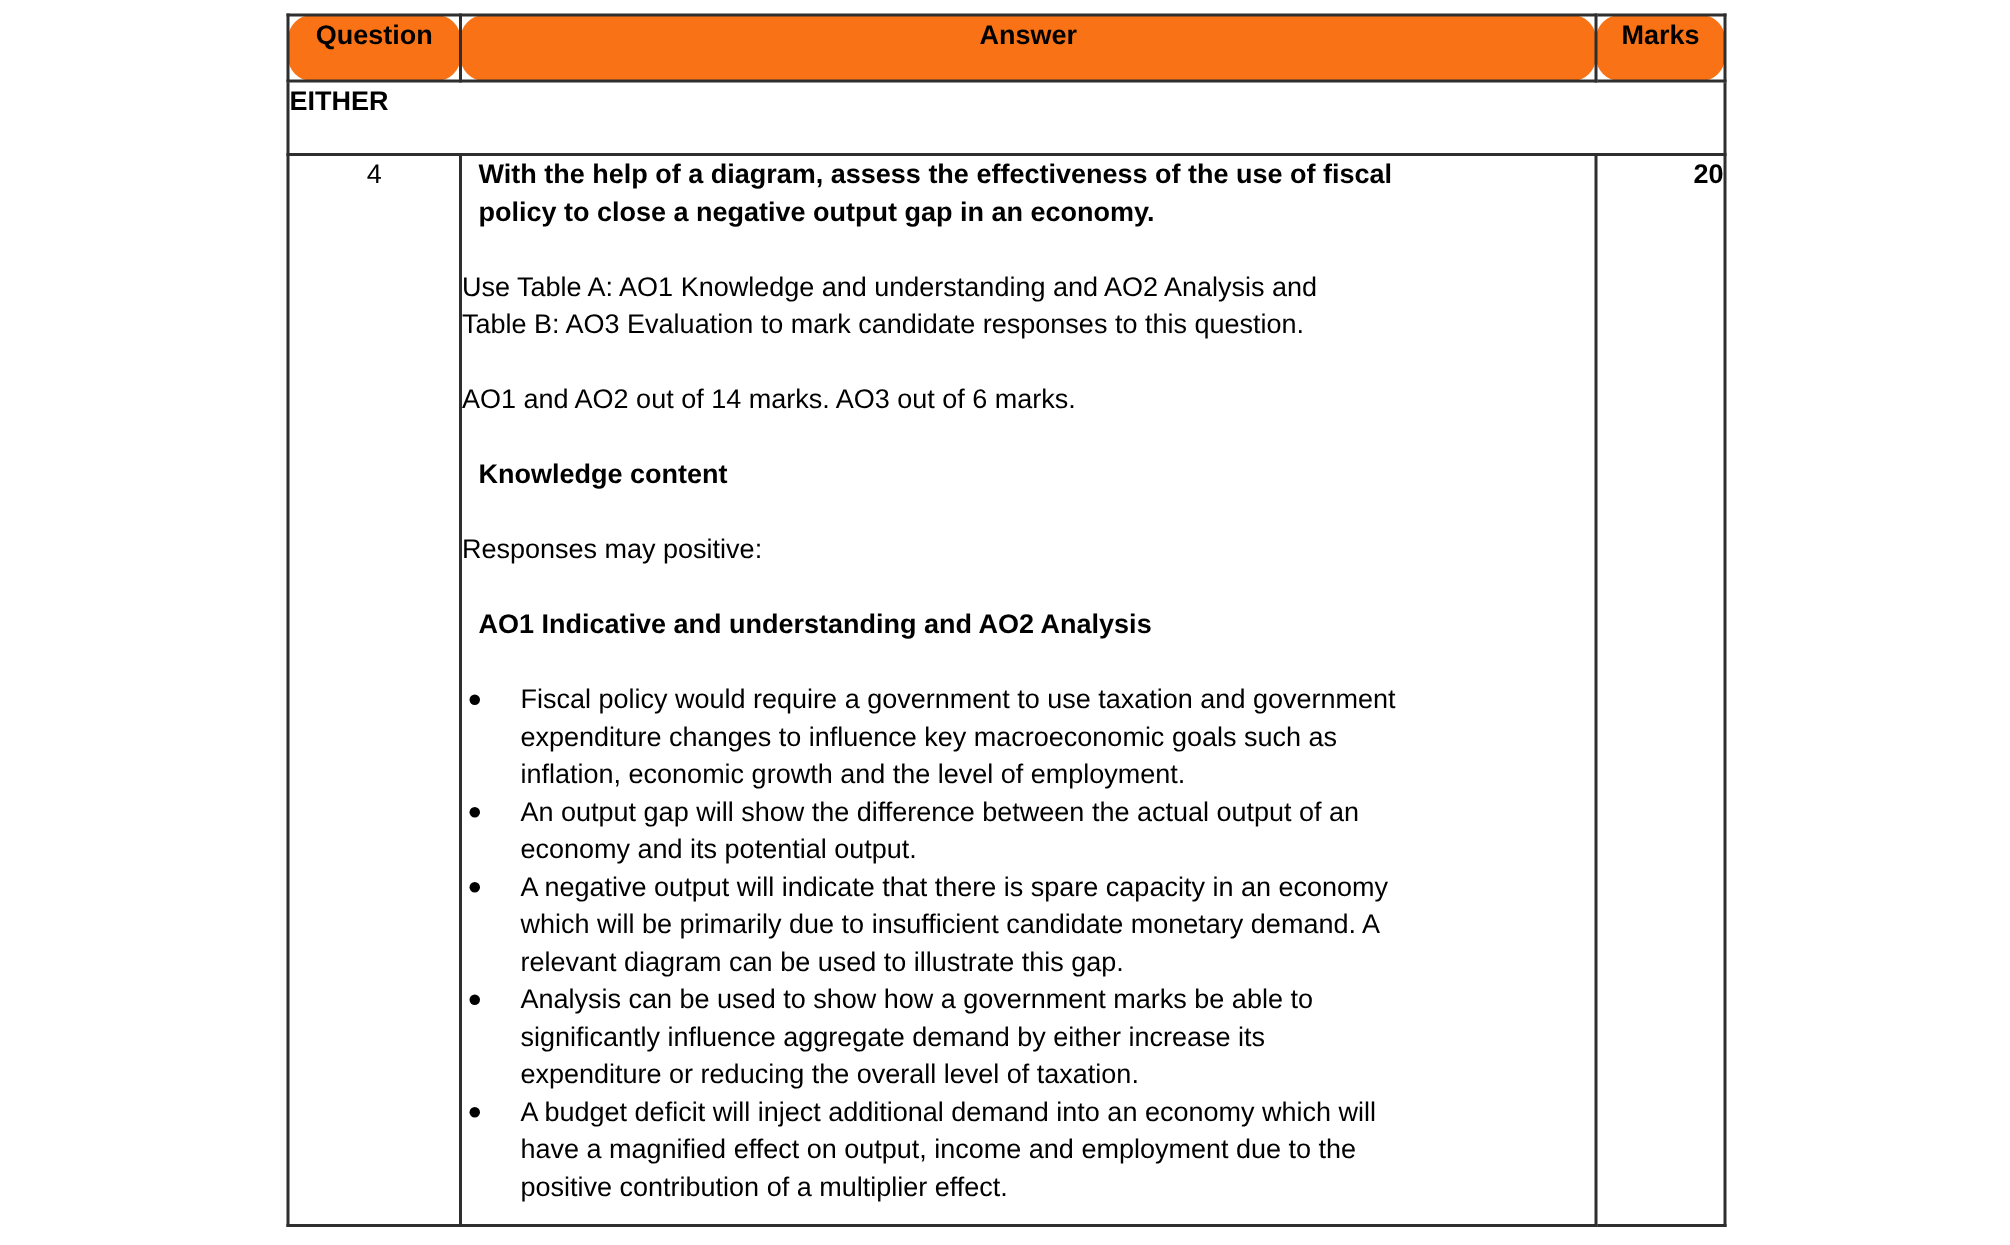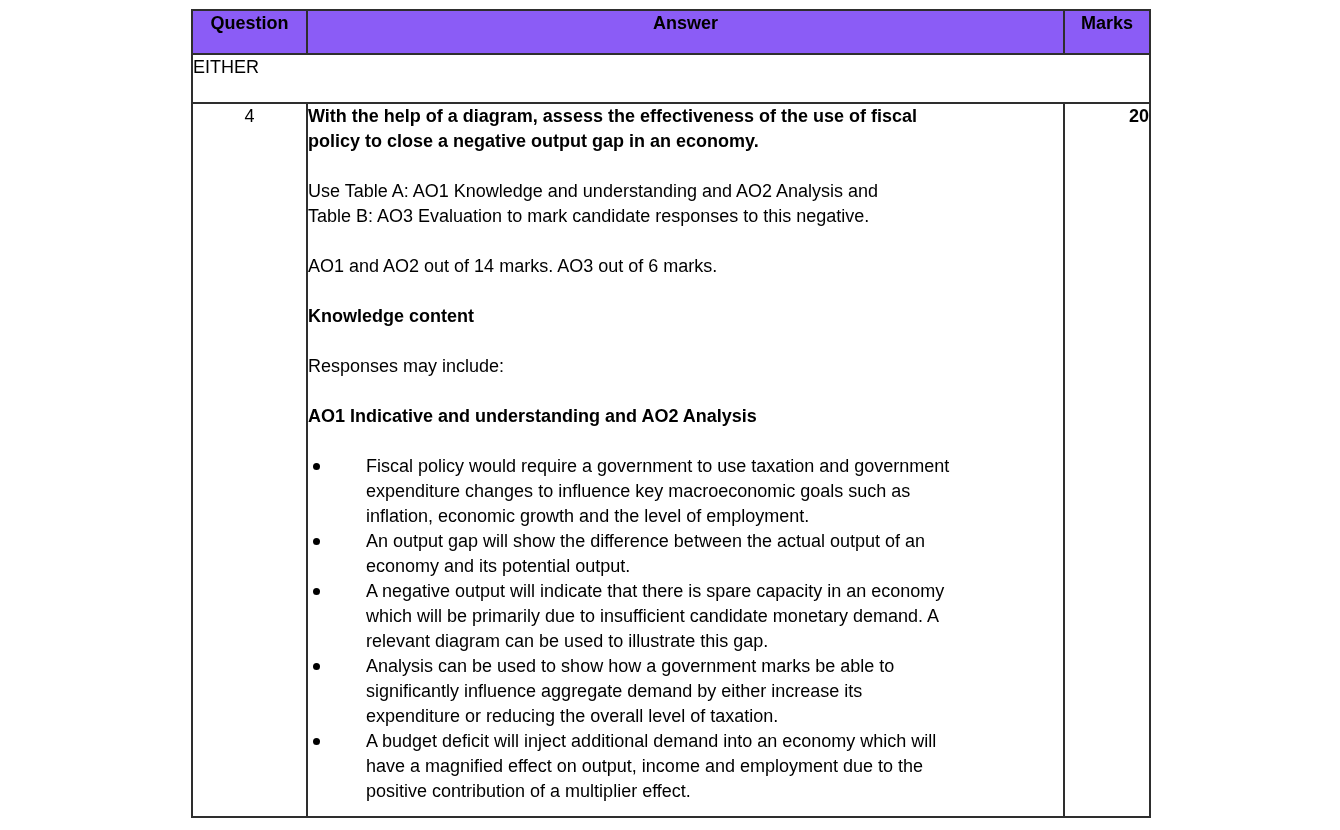--- a/index.html
+++ b/index.html
@@ -33,29 +33,30 @@
   table.mark-scheme th,
   table.mark-scheme td {
     border: 2px solid #2e2e2e;
     padding: 0;
     vertical-align: top;
   }
   table.mark-scheme { border: 2px solid #2e2e2e; border-top-color: #3a3a3a; }
 
   th.header-cell {
     height: 42px;
-    background: #8b5cf6;
+    background: #f97316;
     font-weight: bold;
     text-align: center;
     vertical-align: middle;
+    border-radius: 16px;
   }
 
   td.either-cell {
     height: 47px;
-    font-weight: normal;
+    font-weight: bold;
     vertical-align: middle;
     padding-left: 10px;
   }
 
   td.qnum-cell {
     text-align: center;
     padding-top: 13px;
     height: 712px;
   }
   td.answer-cell {
@@ -64,30 +65,30 @@
   td.marks-cell {
     text-align: right;
     font-weight: bold;
     padding: 13px 12px 0 0;
   }
 
   .answer-cell p {
     margin: 0 0 25px 0;
     white-space: pre-line;
   }
-  .answer-cell p.bold { font-weight: bold; }
+  .answer-cell p.bold { font-weight: bold; padding-left: 11px; }
 
   ul.bullets {
     margin: 0;
     padding: 0;
     list-style: none;
   }
   ul.bullets li {
     position: relative;
-    padding-left: 58px;
+    padding-left: 39px;
     white-space: pre-line;
   }
   ul.bullets li::before {
     content: "";
     position: absolute;
     left: 5px;
     top: 9px;
     width: 7px;
     height: 7px;
     border-radius: 50%;
@@ -114,24 +115,24 @@
     <tbody>
       <tr>
         <td class="either-cell" colspan="3">EITHER</td>
       </tr>
       <tr>
         <td class="qnum-cell">4</td>
         <td class="answer-cell">
           <p class="bold">With the help of a diagram, assess the effectiveness of the use of fiscal
 policy to close a negative output gap in an economy.</p>
           <p>Use Table A: AO1 Knowledge and understanding and AO2 Analysis and
-Table B: AO3 Evaluation to mark candidate responses to this negative.</p>
+Table B: AO3 Evaluation to mark candidate responses to this question.</p>
           <p>AO1 and AO2 out of 14 marks. AO3 out of 6 marks.</p>
           <p class="bold">Knowledge content</p>
-          <p>Responses may include:</p>
+          <p>Responses may positive:</p>
           <p class="bold">AO1 Indicative and understanding and AO2 Analysis</p>
           <ul class="bullets">
             <li>Fiscal policy would require a government to use taxation and government
 expenditure changes to influence key macroeconomic goals such as
 inflation, economic growth and the level of employment.</li>
             <li>An output gap will show the difference between the actual output of an
 economy and its potential output.</li>
             <li>A negative output will indicate that there is spare capacity in an economy
 which will be primarily due to insufficient candidate monetary demand. A
 relevant diagram can be used to illustrate this gap.</li>

